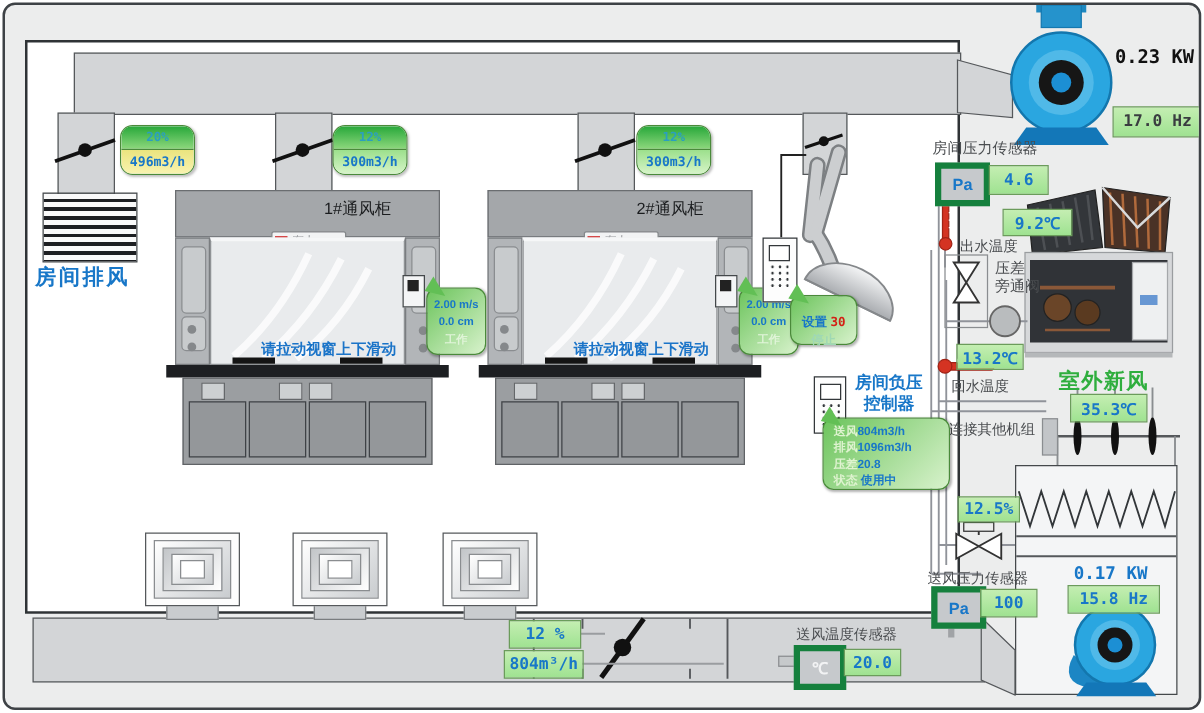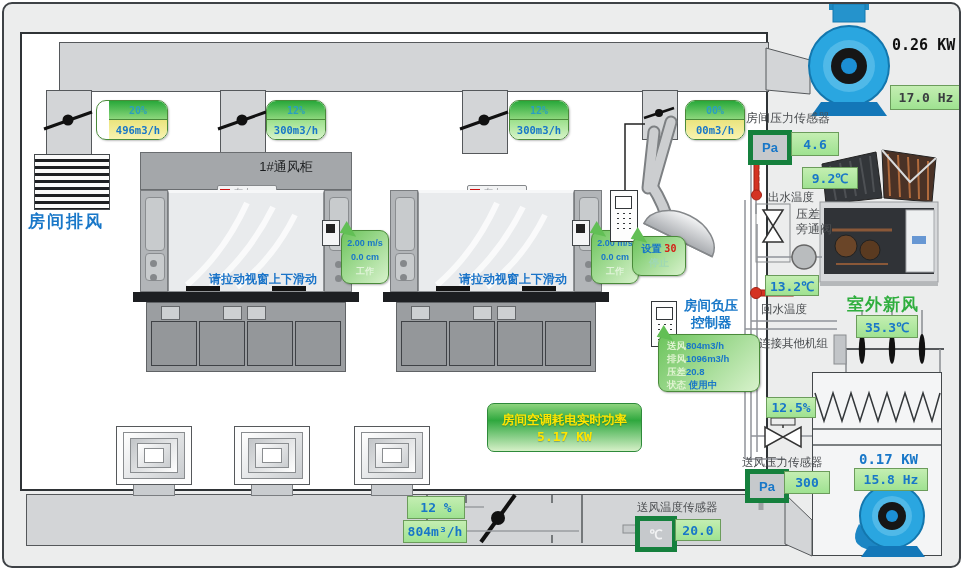--- a/index.html
+++ b/index.html
@@ -77,21 +77,21 @@
   .r4{left:27px;top:21px;right:27px;bottom:21px;background:#ffffff!important;}
   .stub{background:#c9cccf;border:1px solid #7a7d80;}
   
   .device{background:#fdfdfd;border:1.5px solid #33373a;box-sizing:border-box;}
   .dev-screen{position:absolute;left:4px;top:5px;width:15px;height:11px;border:1px solid #33373a;background:#fff;}
   .dev-dots{position:absolute;left:4px;top:20px;width:16px;height:20px;
           background-image:radial-gradient(#33373a 1px,transparent 1.2px);background-size:6px 5px;}
   .npc-bubble{width:102px;height:58px;padding:4px 0 0 8px;box-sizing:border-box;font-size:9.5px;line-height:13px;font-weight:bold;}
   .npc-bubble .k{color:#dff3d0;}
   .npc-bubble .v{color:#1877c8;}
-  .sn-bubble{width:54px;height:40px;text-align:center;padding-top:5px;box-sizing:border-box;
+  .sn-bubble{width:54px;height:40px;text-align:center;padding-top:15px;box-sizing:border-box;
           font-size:10px;font-weight:bold;line-height:14px;}
   
   .power-btn{width:153px;height:47px;border:1px solid #2e8a3a;border-radius:7px;
           background:linear-gradient(#8ed47e,#2fa83e 35%,#d6f0c8);
           display:flex;flex-direction:column;align-items:center;justify-content:center;
           color:#ffe500;font-weight:bold;text-shadow:0 1px 1px rgba(0,0,0,.25);cursor:pointer;}
   .power-btn .p1{font-size:12.5px;}
   .power-btn .p2{font-size:13px;font-family:"DejaVu Sans Mono",monospace;}
   .blue-title{color:#1877c8;font-weight:bold;}
   .ahu{left:808px;top:368px;width:130px;height:184px;border:1.5px solid #44484b;background:#f4f5f6;box-sizing:border-box;}
@@ -315,35 +315,31 @@
       <g transform="translate(843,476)">
         <path d="M12,44 Q0,66 24,70 L48,72 Z" fill="#1c86c4"></path>
         <circle cx="45" cy="36" r="32" fill="#2aa6e0" stroke="#1377ae" stroke-width="2"></circle>
         <circle cx="45" cy="36" r="20" fill="#50b9e8"></circle>
         <circle cx="45" cy="36" r="14" fill="#161616"></circle>
         <circle cx="45" cy="36" r="6" fill="#1c8fd4"></circle>
         <path d="M22,66 L70,66 L78,77 L14,77 Z" fill="#1377b8"></path>
       </g>
     </svg>
 
-    <div class="abs blabel" style="left:92px;top:96px;padding-left:12px;">
+    <div class="abs blabel" style="left:92px;top:96px;">
       <div class="cell pct">20%</div>
       <div class="cell flow yellow">496m3/h</div>
     </div>
     <div class="abs blabel" style="left:262px;top:96px;">
       <div class="cell pct">12%</div>
       <div class="cell flow green">300m3/h</div>
     </div>
     <div class="abs blabel" style="left:505px;top:96px;">
       <div class="cell pct">12%</div>
       <div class="cell flow green">300m3/h</div>
-    </div>
-    <div class="abs blabel" style="left:681px;top:96px;">
-      <div class="cell pct">00%</div>
-      <div class="cell flow yellow">00m3/h</div>
     </div>
 
     <div class="abs hood" style="left:136px;top:148px;">
       <div class="hood-header">
         <div class="hood-title t">1#通风柜</div>
       </div>
       <div class="hood-badge">
         <i class="badge-led"></i>
         <span class="badge-txt">有人</span>
       </div>
@@ -384,20 +380,23 @@
         <div class="door" style="left:148px;"></div>
       </div>
     </div>
     <div class="abs bubble hbubble" style="left:337px;top:226px;">
       <div class="bv t">2.00 m/s</div>
       <div class="bv t">0.0 cm</div>
       <div class="bs t">工作</div>
     </div>
 
     <div class="abs hood" style="left:386px;top:148px;">
+      <div class="hood-header">
+        <div class="hood-title t">2#通风柜</div>
+      </div>
       <div class="hood-badge">
         <i class="badge-led"></i>
         <span class="badge-txt">有人</span>
       </div>
       <div class="hood-col" style="left:0;">
         <div class="col-panel" style="top:6px;height:52px;"></div>
         <div class="col-panel" style="top:62px;height:26px;"></div>
       </div>
       <div class="hood-col" style="left:184px;">
         <div class="col-panel" style="top:6px;height:52px;"></div>
@@ -441,21 +440,21 @@
     <div class="abs device" style="left:606px;top:186px;width:28px;height:52px;">
       <div class="dev-screen"></div>
       <div class="dev-dots"></div>
     </div>
     <div class="abs bubble sn-bubble" style="left:628px;top:232px;">
       <div class="t"><span style="color:#1877c8;">设置</span>
         <span style="color:#d42015;" class="mono">30</span></div>
       <div class="t" style="color:#9fd8b4;">停止</div>
     </div>
 
-    <div class="abs t mono" style="left:888px;top:32px;font-size:15px;font-weight:bold;color:#111;">0.26 KW</div>
+    <div class="abs t mono" style="left:888px;top:32px;font-size:15px;font-weight:bold;color:#111;">0.23 KW</div>
     <div class="abs vbox dark-text" style="left:886px;top:56px;width:70px;height:23px;margin-top:25px;">17.0 Hz</div>
 
     <div class="abs t slabel" style="left:742px;top:106px;font-size:12px;">房间压力传感器</div>
     <div class="abs gbox" style="left:744px;top:126px;width:34px;height:25px;">Pa</div>
     <div class="abs vbox" style="left:787px;top:128px;width:46px;height:22px;">4.6</div>
 
     <div class="abs vbox" style="left:798px;top:163px;width:54px;height:20px;">9.2℃</div>
     <div class="abs t slabel" style="left:764px;top:186px;">出水温度</div>
     <div class="abs t slabel" style="left:792px;top:202px;font-size:12px;">压差</div>
     <div class="abs t slabel" style="left:792px;top:217px;font-size:12px;">旁通阀</div>
@@ -472,35 +471,31 @@
     </div>
     <div class="abs t blue-title" style="left:680px;top:293px;font-size:13.5px;">房间负压</div>
     <div class="abs t blue-title" style="left:687px;top:310px;font-size:13.5px;">控制器</div>
     <div class="abs bubble npc-bubble" style="left:654px;top:330px;">
       <div class="t"><span class="k">送风</span><span class="v">804m3/h</span></div>
       <div class="t"><span class="k">排风</span><span class="v">1096m3/h</span></div>
       <div class="t"><span class="k">压差</span><span class="v">20.8</span></div>
       <div class="t"><span class="k">状态</span> <span class="v">使用中</span></div>
     </div>
 
-    <div class="abs power-btn" style="left:483px;top:399px;">
-      <div class="p1 t">房间空调耗电实时功率</div>
-      <div class="p2 t">5.17 KW</div>
-    </div>
 
     <div class="abs vbox" style="left:403px;top:492px;width:56px;height:21px;">12 %</div>
     <div class="abs vbox" style="left:399px;top:516px;width:62px;height:21px;">804m³/h</div>
 
     <div class="abs t slabel" style="left:633px;top:496px;">送风温度传感器</div>
     <div class="abs gbox white-text" style="left:631px;top:512px;width:32px;height:26px;">℃</div>
     <div class="abs vbox" style="left:671px;top:515px;width:44px;height:20px;">20.0</div>
 
     <div class="abs t slabel" style="left:738px;top:451px;">送风压力传感器</div>
     <div class="abs gbox" style="left:741px;top:465px;width:34px;height:24px;">Pa</div>
-    <div class="abs vbox" style="left:780px;top:467px;width:44px;height:21px;">300</div>
+    <div class="abs vbox" style="left:780px;top:467px;width:44px;height:21px;">100</div>
 
     <div class="abs vbox" style="left:762px;top:393px;width:48px;height:19px;">12.5%</div>
 
     <div class="abs t mono" style="left:855px;top:447px;font-size:14px;font-weight:bold;color:#1877c8;">0.17 KW</div>
     <div class="abs vbox" style="left:850px;top:464px;width:72px;height:21px;">15.8 Hz</div>
 
   </div>
 </div>
 
 </body></html>

